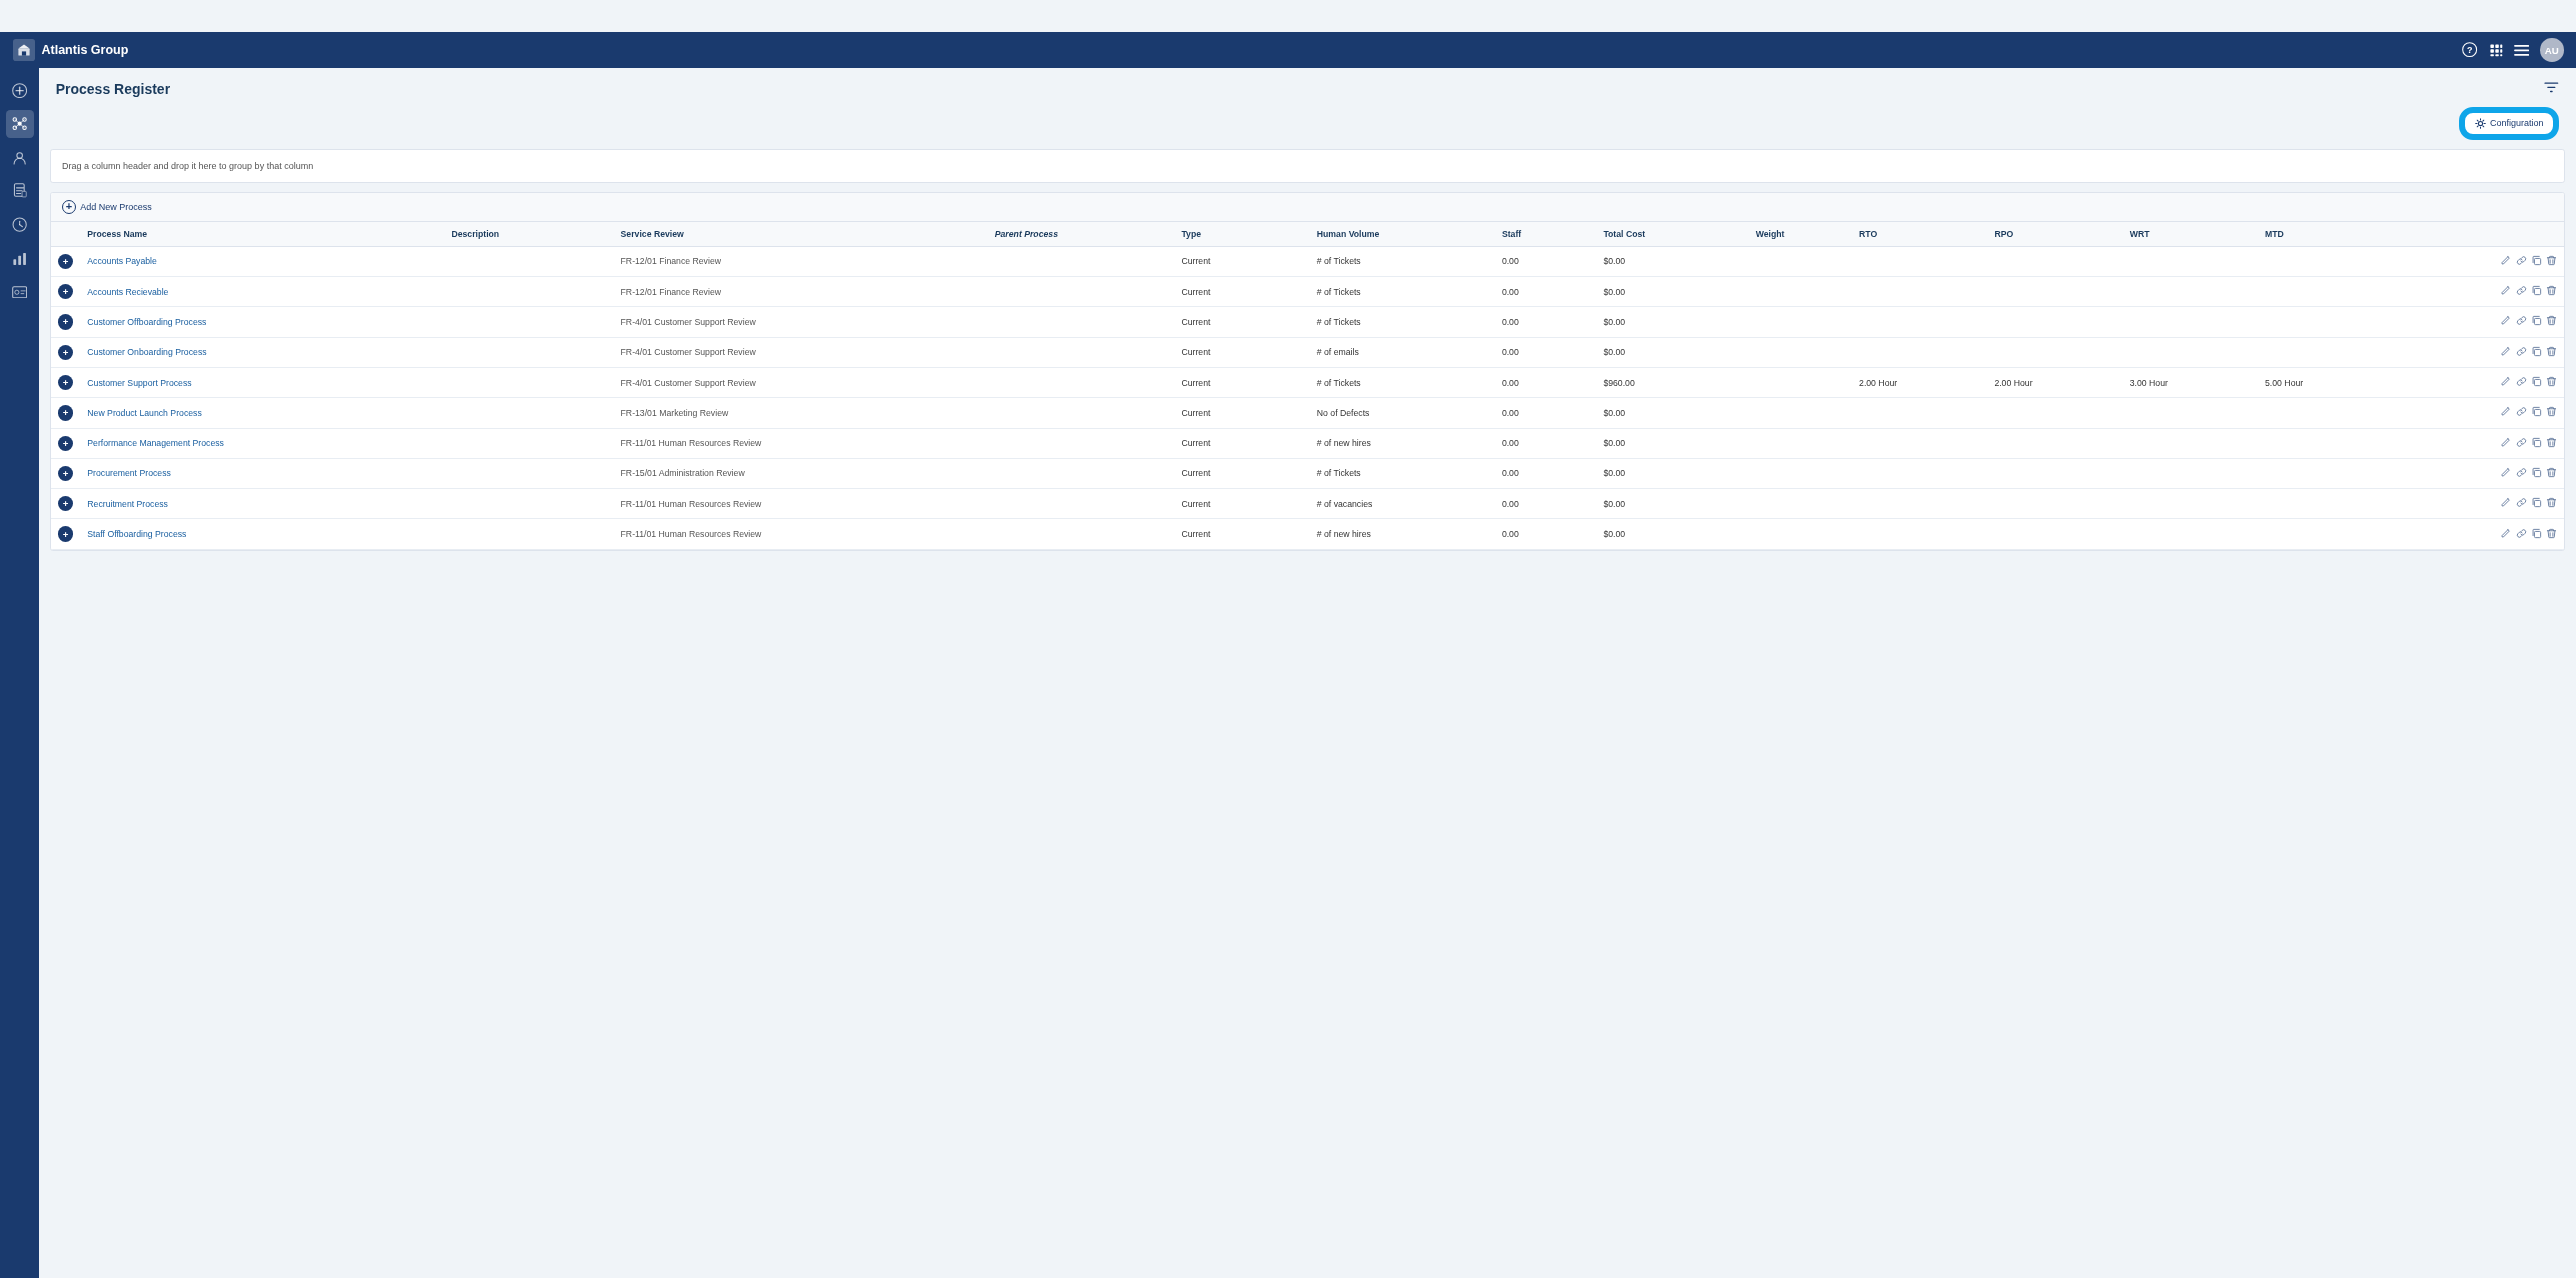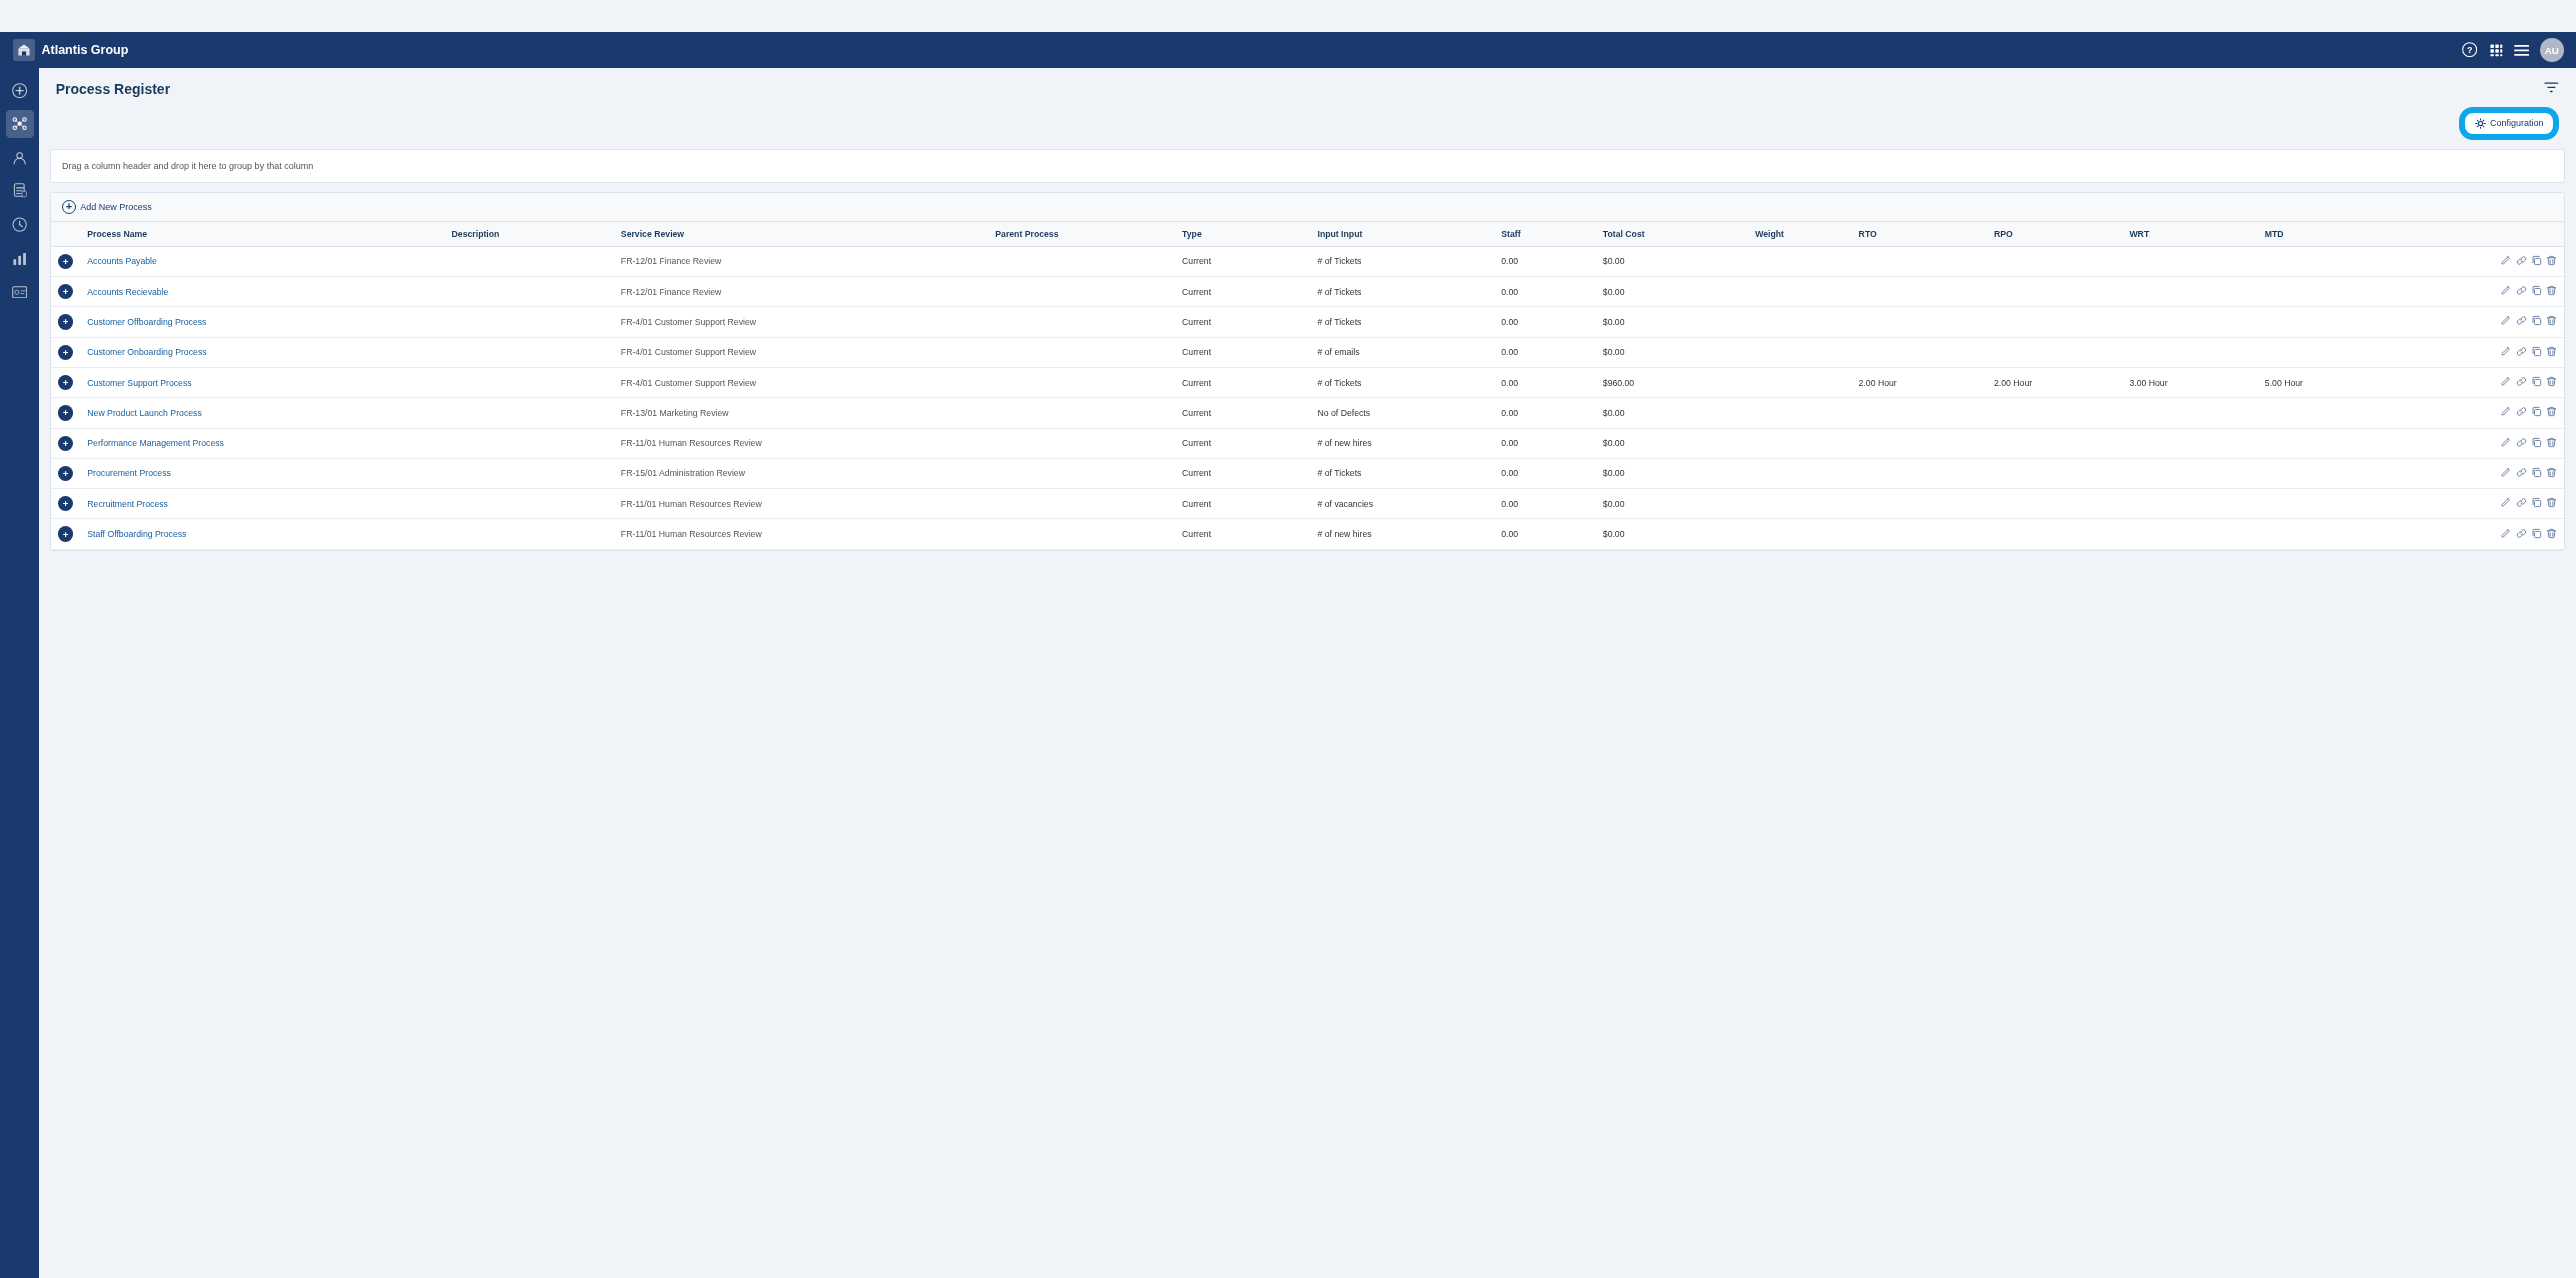--- a/index.html
+++ b/index.html
@@ -401,23 +401,23 @@
         </button>
       </div>
 
       <table>
         <thead>
           <tr>
             <th style="width:22px;"></th>
             <th style="min-width:125px;">Process Name</th>
             <th style="min-width:70px;margin-left:45px;">Description</th>
             <th style="min-width:97px;">Service Review</th>
-            <th style="min-width:70px;">Parent Process</th>
+            <th style="min-width:70px;font-style:italic;">Parent Process</th>
             <th style="min-width:56px;">Type</th>
-            <th style="min-width:76px;">Input Input</th>
+            <th style="min-width:76px;">Human Volume</th>
             <th style="min-width:42px;">Staff</th>
             <th style="min-width:63px;">Total Cost</th>
             <th style="min-width:42px;">Weight</th>
             <th style="min-width:56px;">RTO</th>
             <th style="min-width:56px;">RPO</th>
             <th style="min-width:56px;">WRT</th>
             <th style="min-width:56px;">MTD</th>
             <th style="min-width:70px;"></th>
           </tr>
         </thead>

